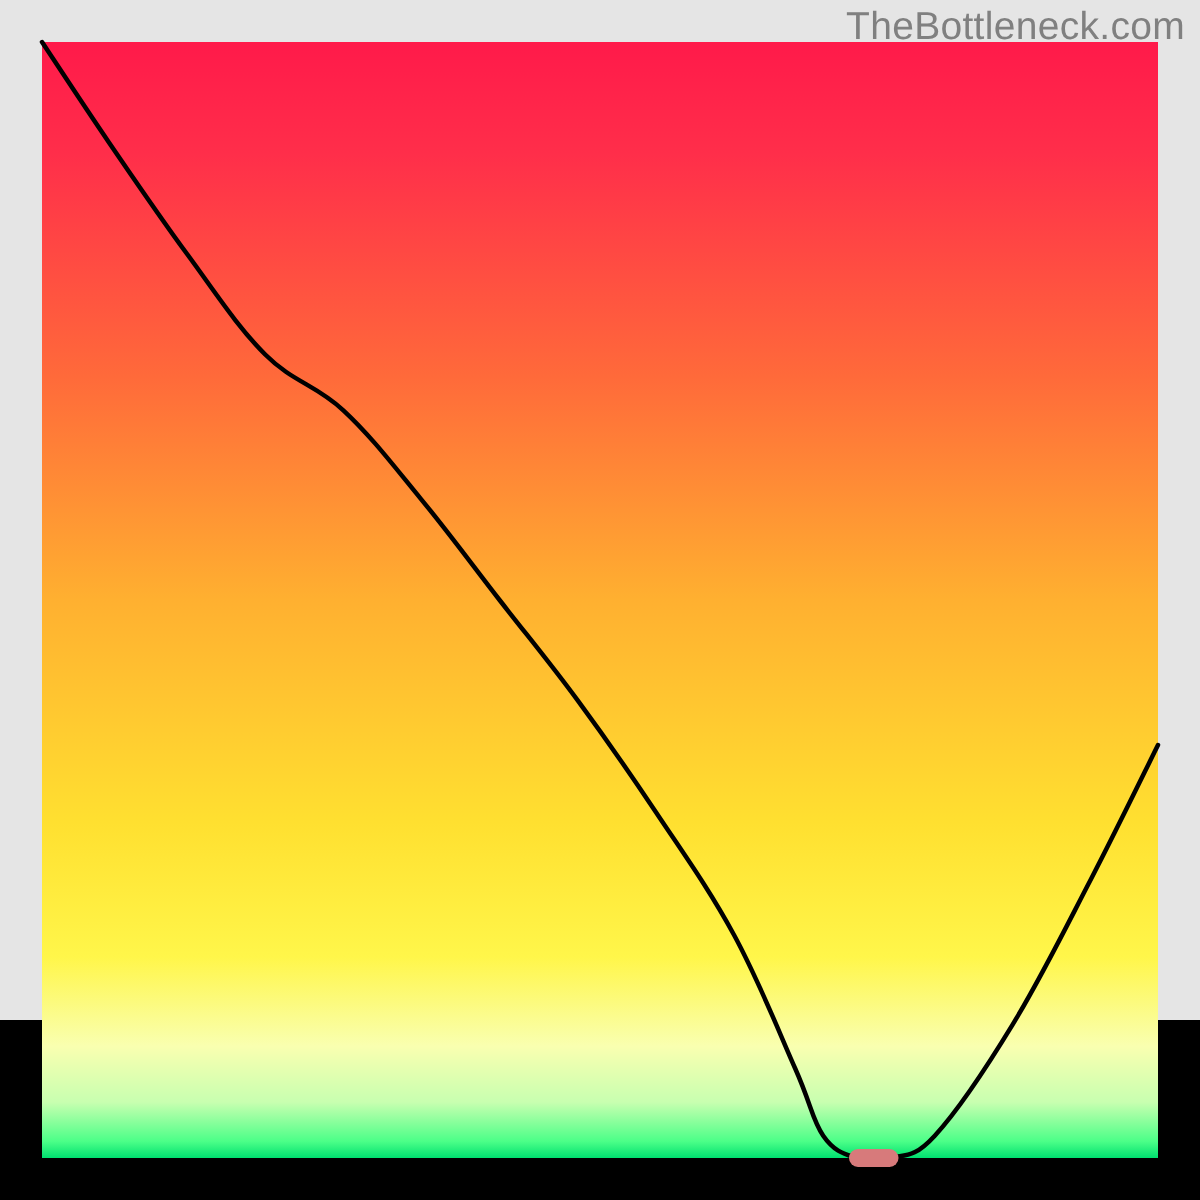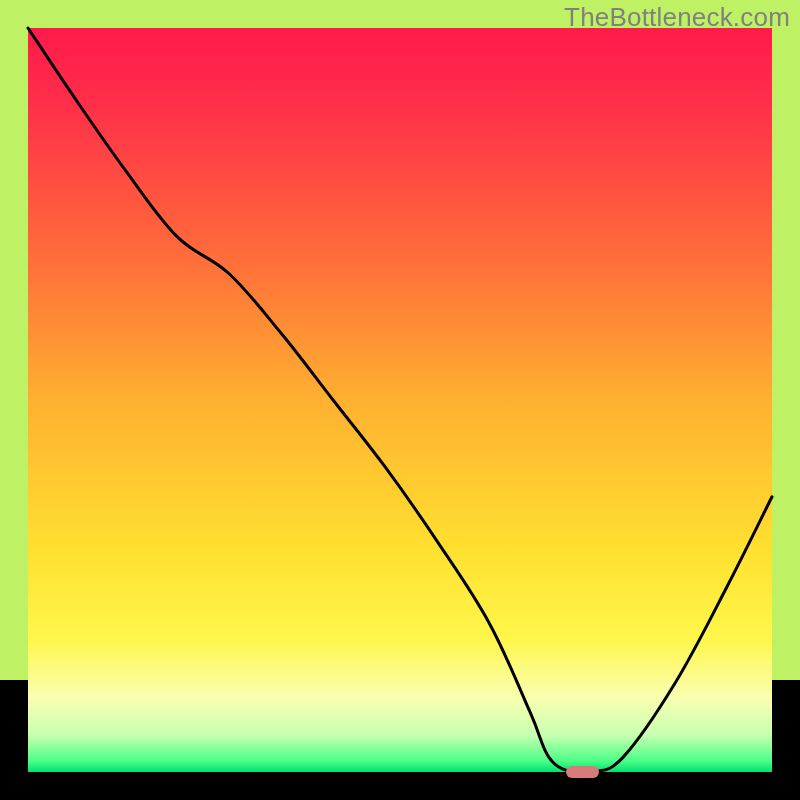--- a/index.html
+++ b/index.html
@@ -9,21 +9,21 @@
     height: 800px;
     background: #000;
     overflow: hidden;
   }
   .frame {
     position: absolute;
     left: 0;
     top: 0;
     width: 800px;
     height: 680px;
-    background: #bef264;
+    background: #e5e5e5;
   }
   .watermark {
     position: absolute;
     top: 2px;
     right: 10px;
     color: #808080;
     font-family: Arial, Helvetica, sans-serif;
     font-size: 26px;
     font-weight: 400;
     letter-spacing: 0.2px;

